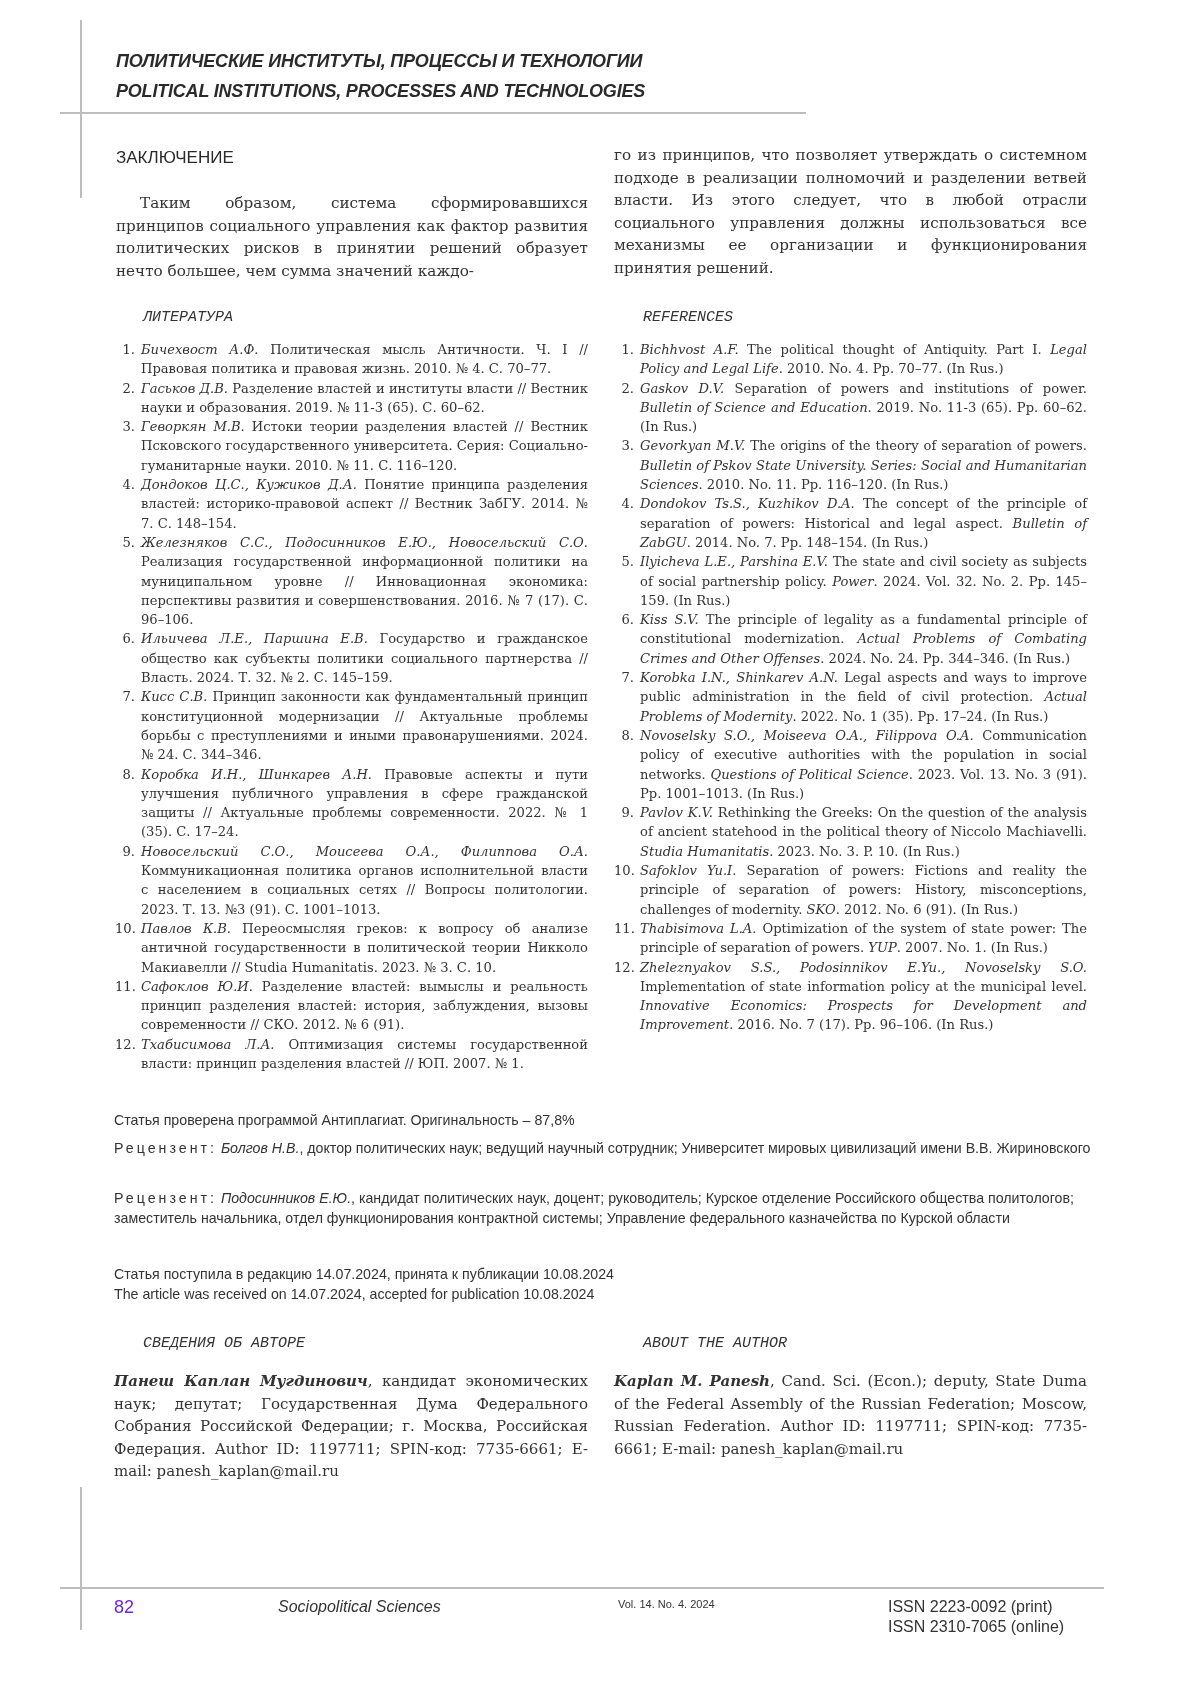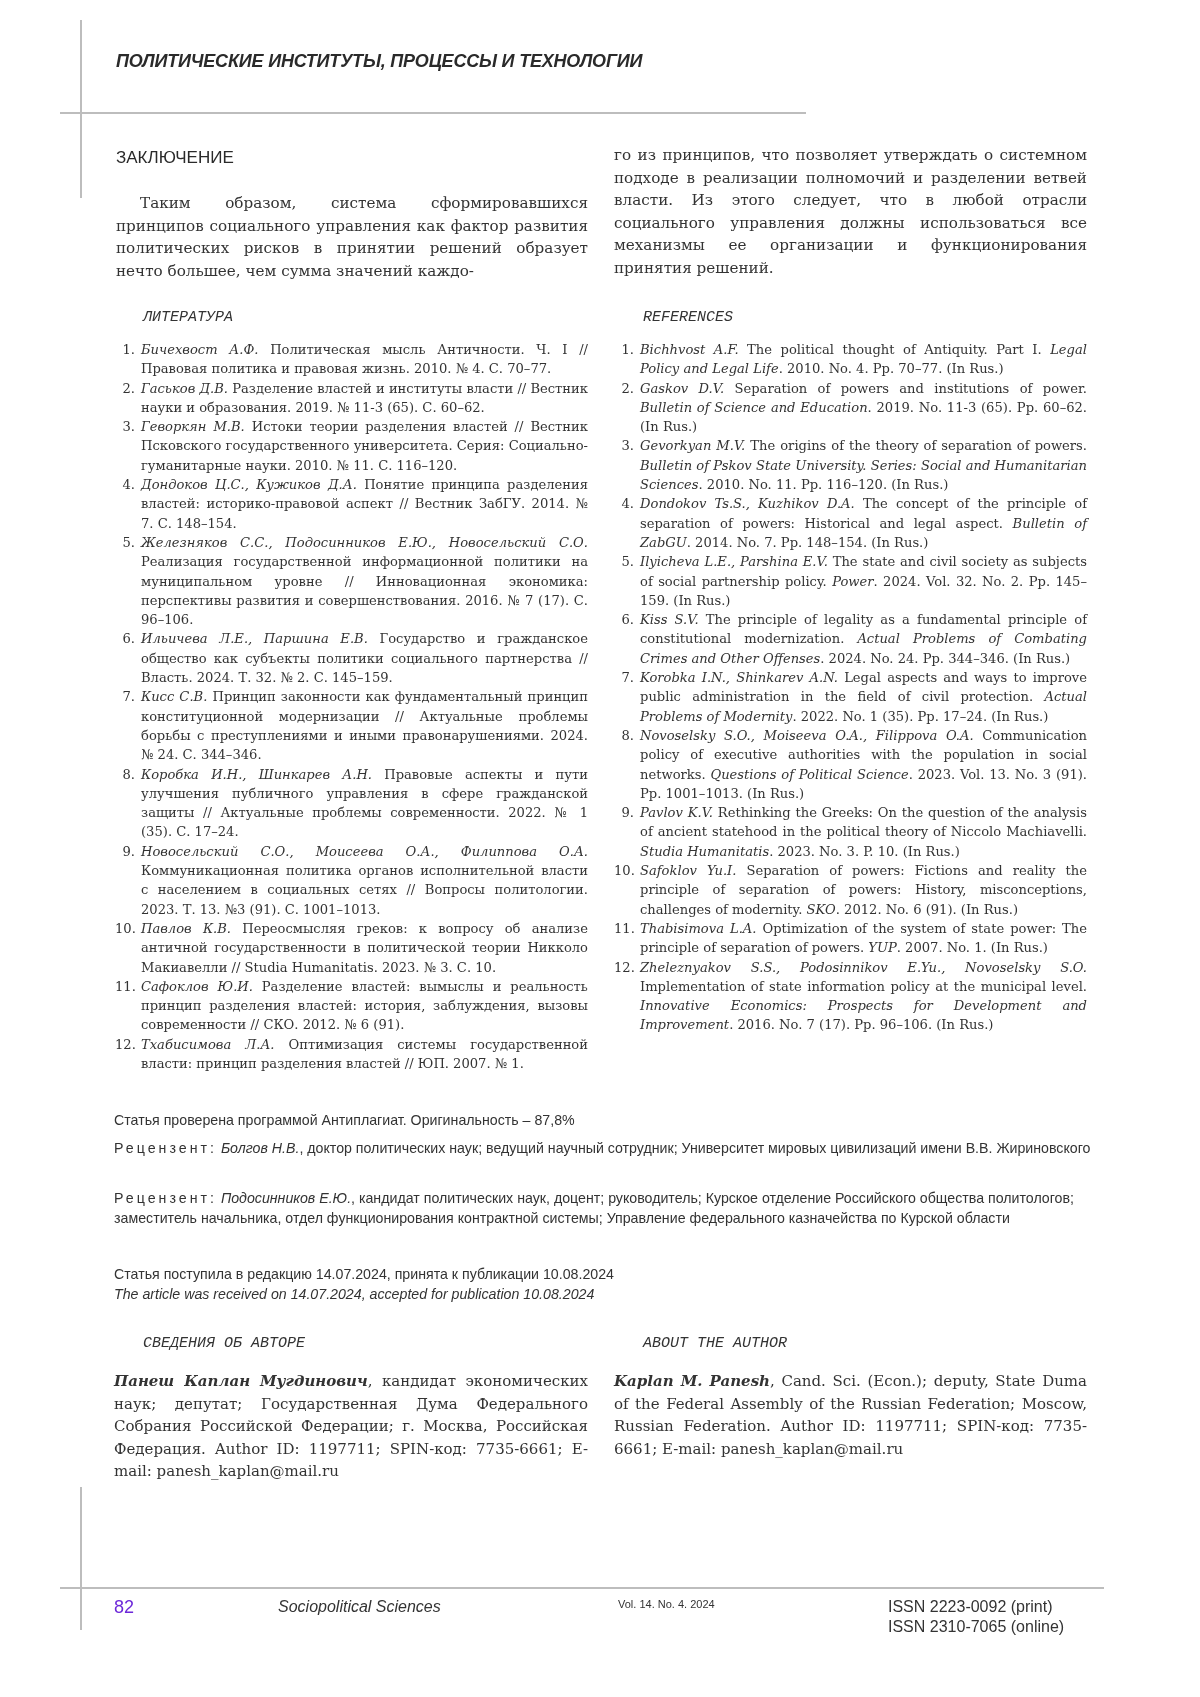--- a/index.html
+++ b/index.html
@@ -42,20 +42,21 @@
 </head>
 <body>
 
 <div class="vline" style="left:80px; top:20px; height:178px;"></div>
 <div class="hline" style="left:60px; top:112px; width:746px;"></div>
 <div class="vline" style="left:80px; top:1487px; height:143px;"></div>
 <div class="hline" style="left:60px; top:1587px; width:1044px;"></div>
 
 <div class="header">
   <div>ПОЛИТИЧЕСКИЕ ИНСТИТУТЫ, ПРОЦЕССЫ И ТЕХНОЛОГИИ</div>
+  <div>POLITICAL INSTITUTIONS, PROCESSES AND TECHNOLOGIES</div>
 </div>
 
 <div class="section-title">ЗАКЛЮЧЕНИЕ</div>
 <div class="body-col left">Таким образом, система сформировавшихся принципов социального управления как фактор развития политических рисков в принятии решений образует нечто большее, чем сумма значений каждо-</div>
 <div class="body-col right">го из принципов, что позволяет утверждать о системном подходе в реализации полномочий и разделении ветвей власти. Из этого следует, что в любой отрасли социального управления должны использоваться все механизмы ее организации и функционирования принятия решений.</div>
 
 <div class="refhead" style="left:143px; top:309px;">ЛИТЕРАТУРА</div>
 <ol class="refs ru" id="lit-list">
     <li><span class="num">1.</span><span class="au">Бичехвост А.Ф.</span><span> Политическая мысль Античности. Ч. I // Правовая политика и правовая жизнь. 2010. № 4. С. 70–77.</span></li>
     <li><span class="num">2.</span><span class="au">Гаськов Д.В.</span><span> Разделение властей и институты власти // Вестник науки и образования. 2019. № 11-3 (65). С. 60–62.</span></li>
@@ -90,21 +91,21 @@
 <div class="meta" style="top:1110px;">Статья проверена программой Антиплагиат. Оригинальность – 87,8%</div>
 <div class="meta" style="top:1138px;">
   <span class="spaced">Рецензент:</span>
   <i>Болгов Н.В.</i><span>, доктор политических наук; ведущий научный сотрудник; Университет мировых цивилизаций имени В.В. Жириновского</span>
 </div>
 <div class="meta" style="top:1188px;">
   <span class="spaced">Рецензент:</span>
   <i>Подосинников Е.Ю.</i><span>, кандидат политических наук, доцент; руководитель; Курское отделение Российского общества политологов; заместитель начальника, отдел функционирования контрактной системы; Управление федерального казначейства по Курской области</span>
 </div>
 <div class="meta" style="top:1264px;">Статья поступила в редакцию 14.07.2024, принята к публикации 10.08.2024</div>
-<div class="meta" style="top:1284px;font-style:italic;">The article was received on 14.07.2024, accepted for publication 10.08.2024</div>
+<div class="meta" style="top:1284px;">The article was received on 14.07.2024, accepted for publication 10.08.2024</div>
 
 <div class="refhead" style="left:143px; top:1335px;">СВЕДЕНИЯ ОБ АВТОРЕ</div>
 <div class="author" style="left:114px; top:1370px; width:474px;">
   <b>Панеш Каплан Мугдинович</b><span>, кандидат экономических наук; депутат; Государственная Дума Федерального Собрания Российской Федерации; г. Москва, Российская Федерация. Author ID: 1197711; SPIN-код: 7735-6661; E-mail: panesh_kaplan@mail.ru</span>
 </div>
 <div class="refhead" style="left:643px; top:1335px;">ABOUT THE AUTHOR</div>
 <div class="author" style="left:614px; top:1370px; width:473px;">
   <b>Kaplan M. Panesh</b><span>, Cand. Sci. (Econ.); deputy, State Duma of the Federal Assembly of the Russian Federation; Moscow, Russian Federation. Author ID: 1197711; SPIN-код: 7735-6661; E-mail: panesh_kaplan@mail.ru</span>
 </div>
 

